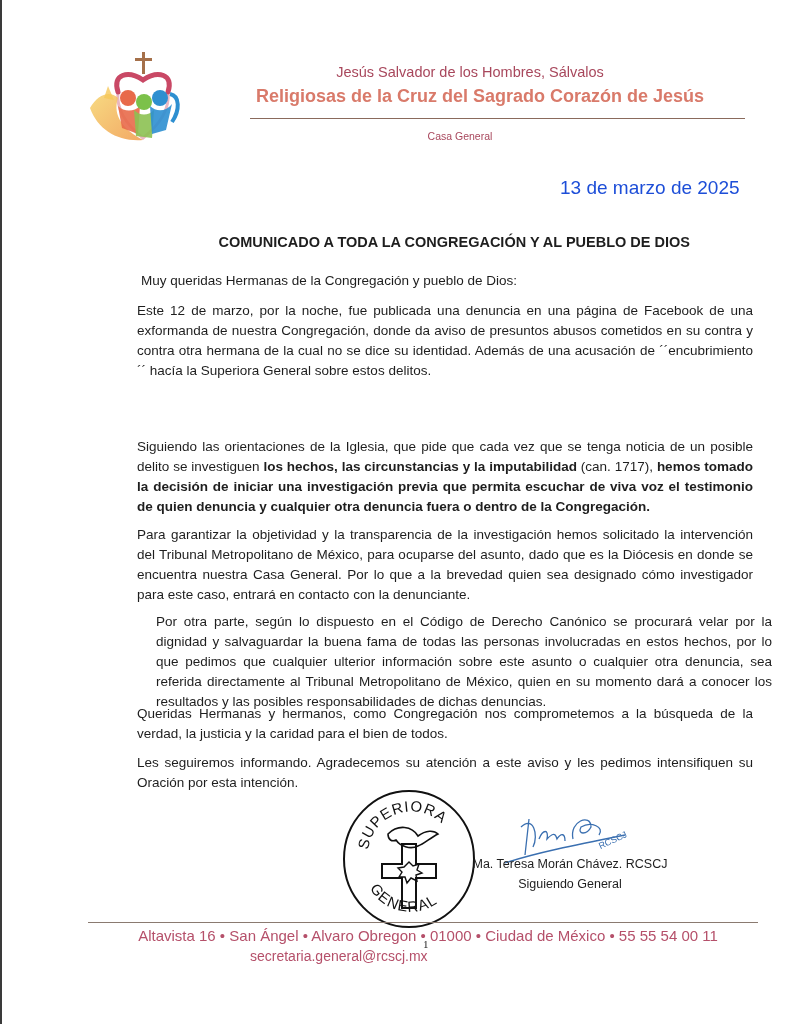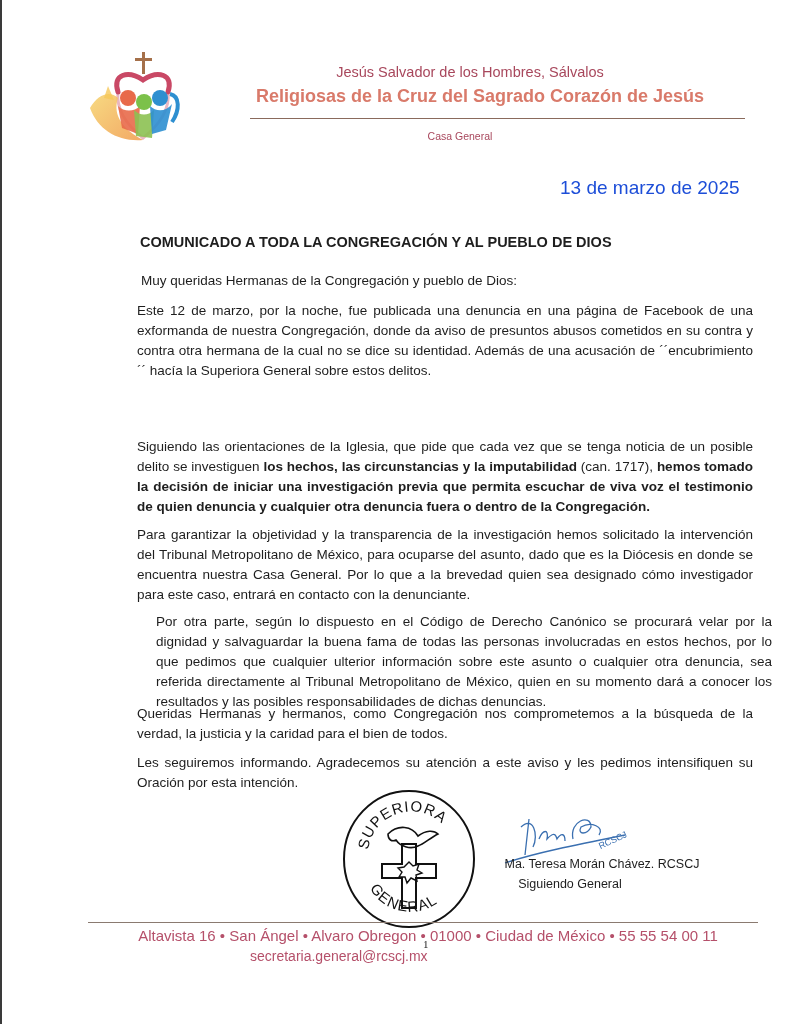--- a/index.html
+++ b/index.html
@@ -25,21 +25,21 @@
     }
     .casa {
       position: absolute; left: 250px; top: 130px; width: 420px; text-align: center;
       font-size: 10.5px; color: #a8475c;
     }
     .date {
       position: absolute; left: 560px; top: 177px; width: 180px; text-align: left;
       font-size: 19px; color: #1d4ed8;
     }
     .doc-heading {
-      position: absolute; left: 140px; top: 234px; width: 550px; text-align: left;
+      position: absolute; left: 140px; top: 234px; width: 550px; text-align: right;
       font-size: 14.5px; font-weight: bold; color: #1e1e1e;
     }
     .greeting {
       position: absolute; left: 141px; top: 273px;
       font-size: 13.5px;
     }
     .para {
       position: absolute; left: 137px; width: 616px;
       font-size: 13.5px; line-height: 20px; text-align: justify;
     }
@@ -48,21 +48,21 @@
     #p2 { top: 393px; margin-top: 44px; }
     #p3 { top: 525px; }
     #p4 { top: 612px; margin-left: 19px; }
     #p5 { top: 704px; }
     #p6 { top: 753px; }
 
     .seal { position: absolute; left: 340px; top: 788px; width: 138px; height: 142px; }
     .signature { position: absolute; left: 495px; top: 805px; width: 150px; height: 60px; }
     .signer-name {
       position: absolute; left: 470px; top: 857px; width: 200px; text-align: center;
-      font-size: 12.5px; color: #1e1e1e; margin-left: 32px;
+      font-size: 12.5px; color: #1e1e1e;
     }
     .signer-title {
       position: absolute; left: 470px; top: 877px; width: 200px; text-align: center;
       font-size: 12.5px; color: #1e1e1e;
     }
     .footer-rule {
       position: absolute; left: 88px; top: 922px; width: 670px; height: 1px;
       background: #8a7a70;
     }
     .footer-address {

